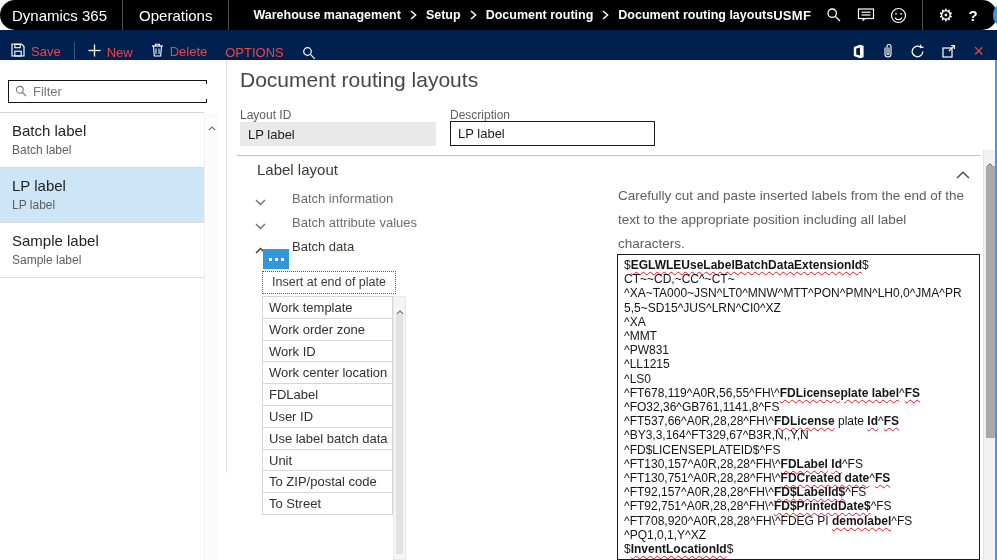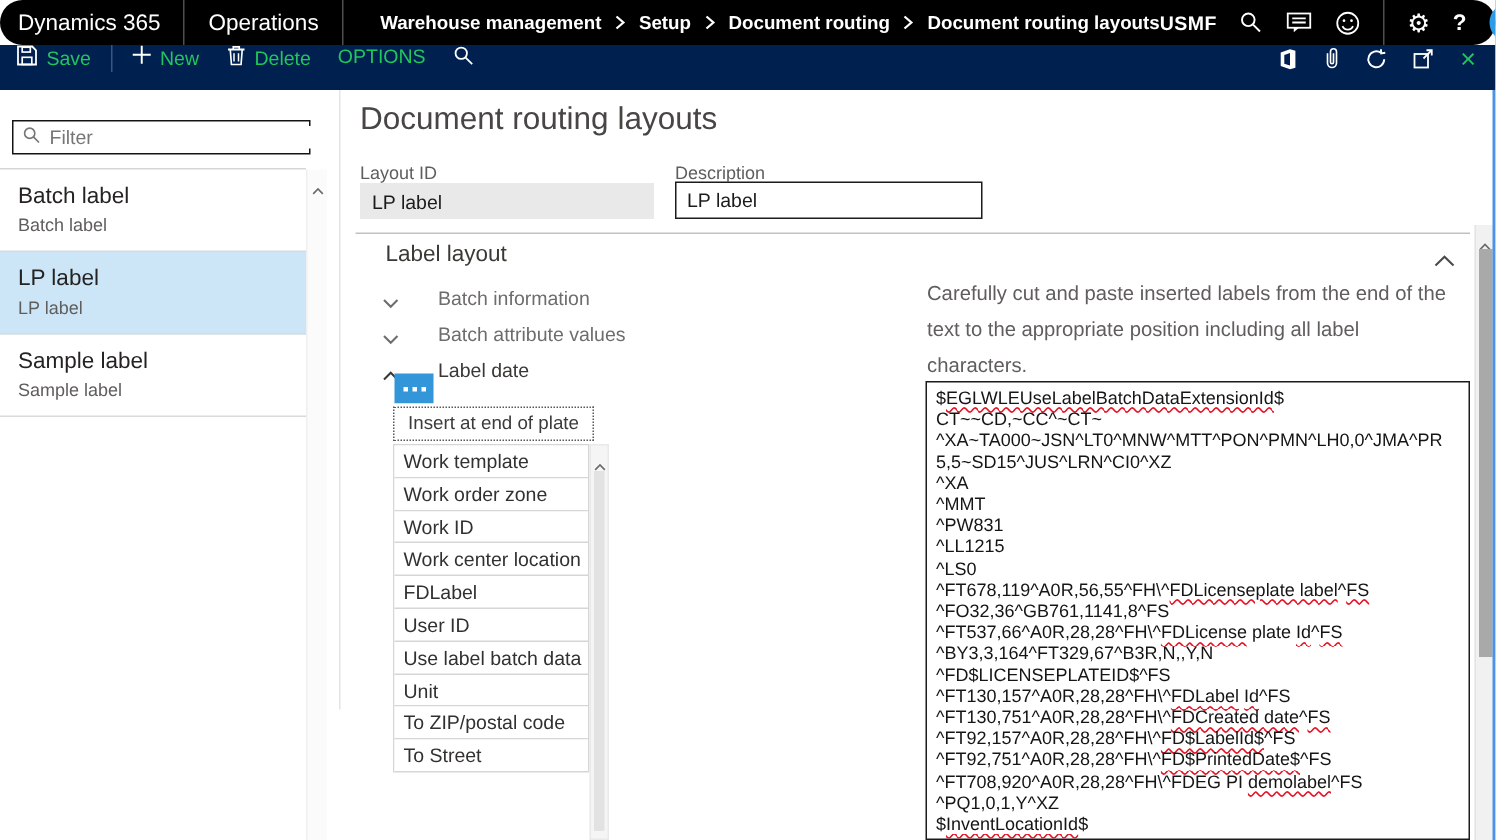--- a/index.html
+++ b/index.html
@@ -19,21 +19,21 @@
   .topbar-right{ margin-left:auto; display:flex; align-items:center; gap:15px; padding-right:8px; }
   .company{ font-size:13px; font-weight:bold; letter-spacing:.3px; }
   .tb-icon{ display:flex; align-items:center; justify-content:center; cursor:pointer; }
   .gear-glyph{ font-size:17px; line-height:1; }
   .help-glyph{ font-size:15px; font-weight:bold; }
   .avatar{ width:26px; height:26px; border-radius:50%; background:#2e9be6; color:#fff;
            font-size:11px; font-weight:bold; display:flex; align-items:center; justify-content:center; }
 
   
   .actionbar{ position:absolute; left:0; top:30px; width:997px; height:30px; background:#002050;
-              display:flex; align-items:flex-start; color:#22c55e; font-size:13px; }
+              display:flex; align-items:flex-end; color:#ef4444; font-size:13px; }
   .ab-item{ display:flex; align-items:center; gap:6px; padding:0 9px; cursor:pointer; white-space:nowrap; }
   .ab-item:first-child{ margin-left:2px; }
   .ab-sep{ width:1px; height:18px; background:#3d5480; margin:0 4px; }
   .ab-right{ margin-left:auto; display:flex; align-items:center; gap:17px; padding-right:13px; }
   .close-glyph{ font-size:18px; line-height:1; font-weight:400; }
 
   
   .body{ position:absolute; left:0; top:60px; width:997px; height:500px; background:#fff; }
   .blue-edge{ position:absolute; right:0; top:0; width:2px; height:500px; background:#4b93e6; }
 
@@ -90,21 +90,21 @@
   .list-thumb{ position:absolute; left:2px; top:17px; width:7px; height:240px; background:#e2e2e2; }
 
   
   .instruction{ position:absolute; left:618px; top:124px; width:372px; font-size:13.5px; line-height:24px;
                 color:#605e5c; white-space:pre-line; }
   .code-box{ position:absolute; left:617px; top:194px; width:363px; height:306px; border:1px solid #1b1b1b;
              padding:3px 6px; font-size:12px; line-height:14.2px; color:#151515; overflow:hidden;
              white-space:pre; background:#fff; }
   .code-line{ white-space:pre; }
   .sq{ text-decoration:underline; text-decoration-style:wavy; text-decoration-color:#e81123;
-       text-decoration-thickness:1px; text-underline-offset:2px; }
+       text-decoration-thickness:1px; text-underline-offset:2px;font-weight:bold; }
 
   
   .page-scroll{ position:absolute; left:983px; top:90px; width:13px; height:410px; background:#f1f1f1;
                 border-left:1px solid #e3e3e3; }
   .page-thumb{ position:absolute; left:2px; top:16px; width:9px; height:272px; background:#a9a9a9; }
 </style>
 </head>
 <body>
 
 <div class="screen">
@@ -288,21 +288,21 @@
         <div class="tree-row">
           <svg width="11" height="7" viewBox="0 0 11 7">
             <polyline points="1,1 5.5,5.5 10,1" fill="none" stroke="currentColor" stroke-width="1.4"></polyline>
           </svg>
           <span>Batch attribute values</span>
         </div>
         <div class="tree-row expanded">
           <svg width="11" height="7" viewBox="0 0 11 7">
             <polyline points="1,6 5.5,1.5 10,6" fill="none" stroke="currentColor" stroke-width="1.4"></polyline>
           </svg>
-          <span>Label date</span>
+          <span>Batch data</span>
         </div>
       </div>
 
     <div class="dots-btn">
       <span class="dot"></span>
       <span class="dot"></span>
       <span class="dot"></span>
     </div>
     <div class="tooltip">Insert at end of plate</div>
 

